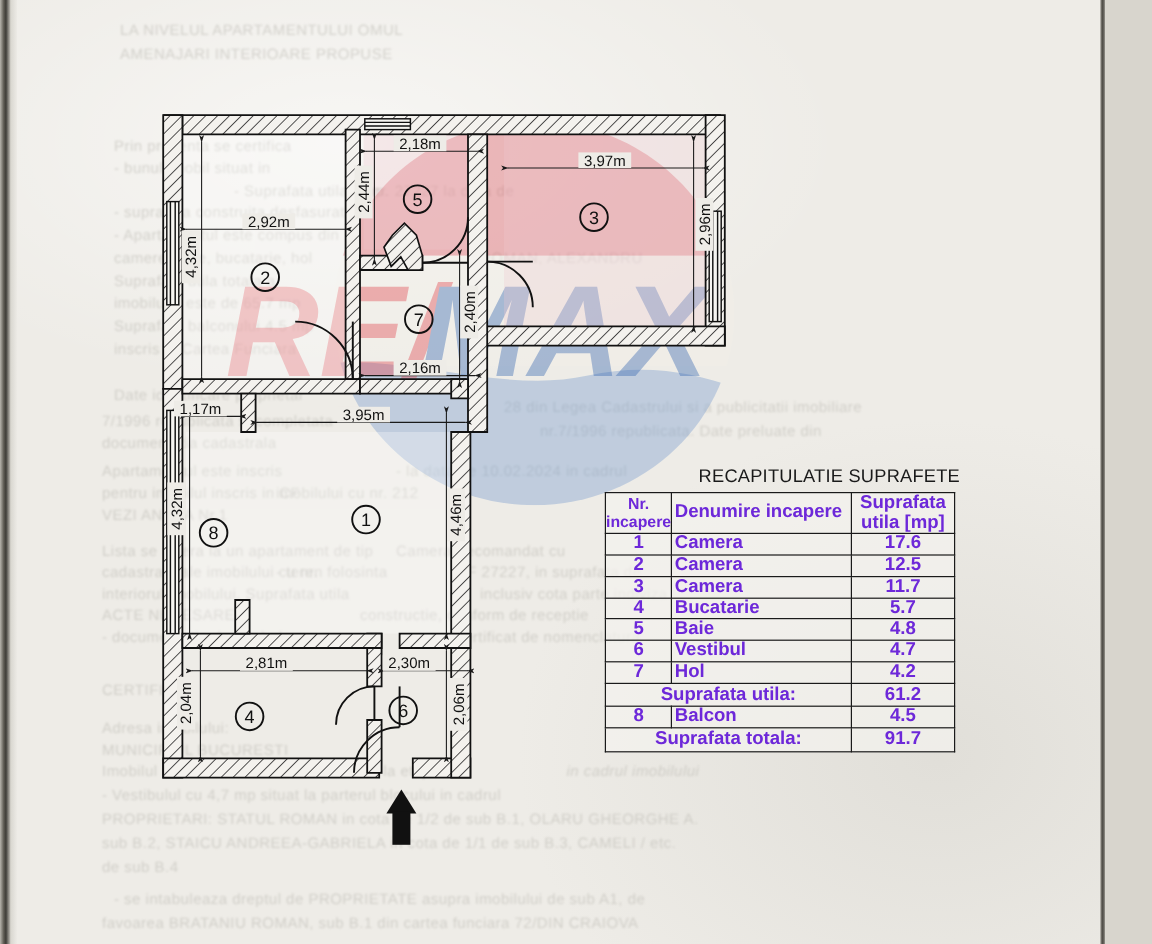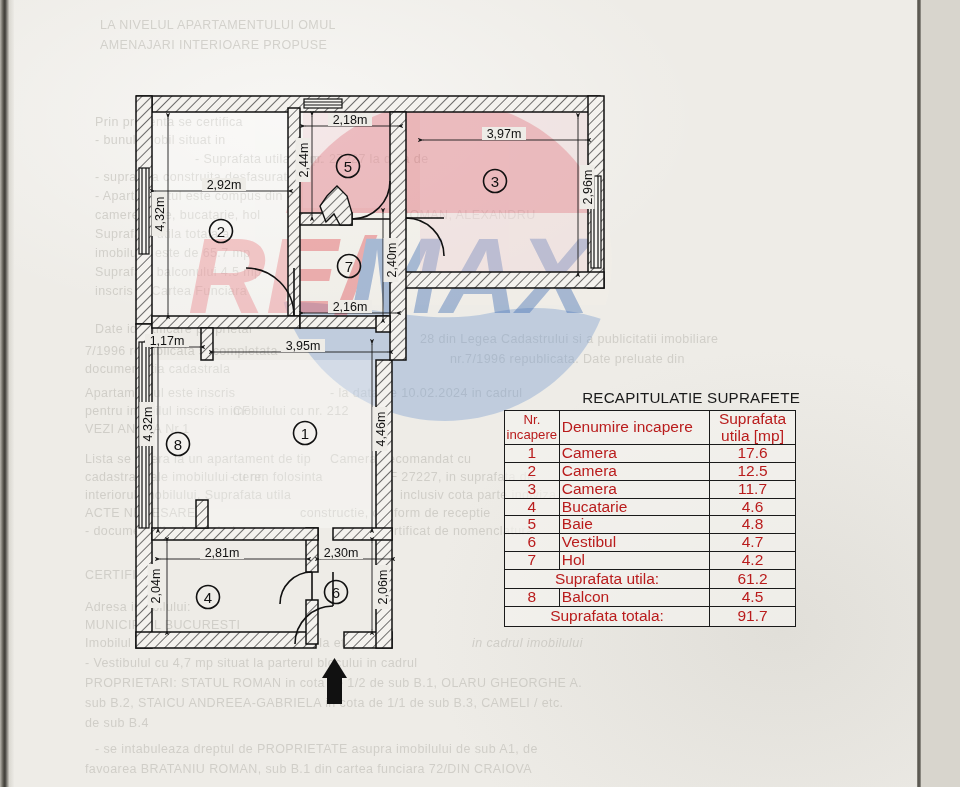--- a/index.html
+++ b/index.html
@@ -43,22 +43,22 @@
       pointer-events:none;}
 
   
   #plan{position:absolute;left:0;top:0;width:960px;height:787px;}
 
   
   .tbl-wrap{position:absolute;left:504px;top:389px;width:296px;}
   .tbl-title{font-size:15.2px;letter-spacing:.2px;color:#1a1a1a;
     text-align:right;margin-bottom:4px;font-weight:400;}
   table{border-collapse:collapse;width:292px;background:rgba(244,243,239,.72);}
-  table td,table th{border:1.3px solid #1a1a1a;padding:0;color:#b91c1c;
-    font-weight:400;font-size:15.5px;line-height:1.08;}
+  table td,table th{border:1.3px solid #1a1a1a;padding:0;color:#6d28d9;
+    font-weight:700;font-size:15.5px;line-height:1.08;}
   th{font-size:13.4px;padding:2px 1px;line-height:1.12;}
   .c-nr{width:54px;text-align:center;}
   .c-name{width:152px;text-align:left;padding-left:2px;}
   .c-val{width:86px;text-align:center;}
   .span-label{text-align:center;font-size:15.5px;padding:1px 0;}
   .hdr-nr{font-size:13.2px;}
 </style>
 </head>
 <body>
 
@@ -391,21 +391,21 @@
             <td class="c-val">12.5</td>
           </tr>
           <tr>
             <td class="c-nr">3</td>
             <td class="c-name">Camera</td>
             <td class="c-val">11.7</td>
           </tr>
           <tr>
             <td class="c-nr">4</td>
             <td class="c-name">Bucatarie</td>
-            <td class="c-val">4.6</td>
+            <td class="c-val">5.7</td>
           </tr>
           <tr>
             <td class="c-nr">5</td>
             <td class="c-name">Baie</td>
             <td class="c-val">4.8</td>
           </tr>
           <tr>
             <td class="c-nr">6</td>
             <td class="c-name">Vestibul</td>
             <td class="c-val">4.7</td>

